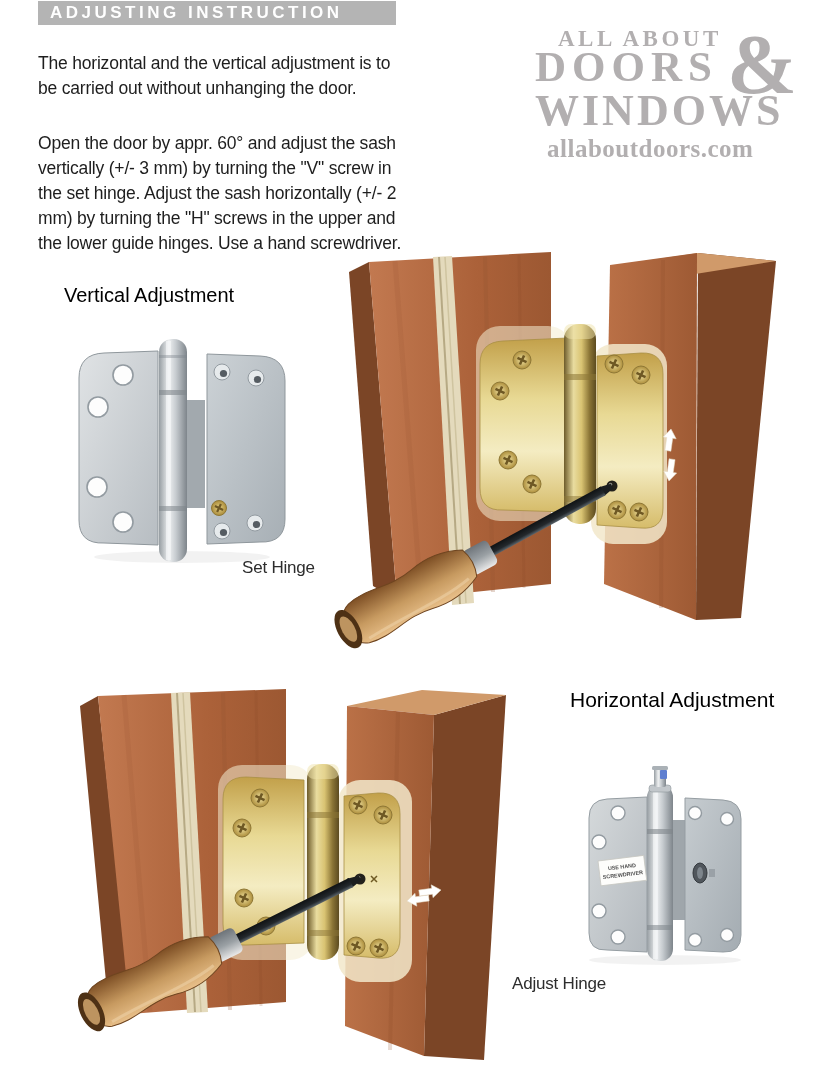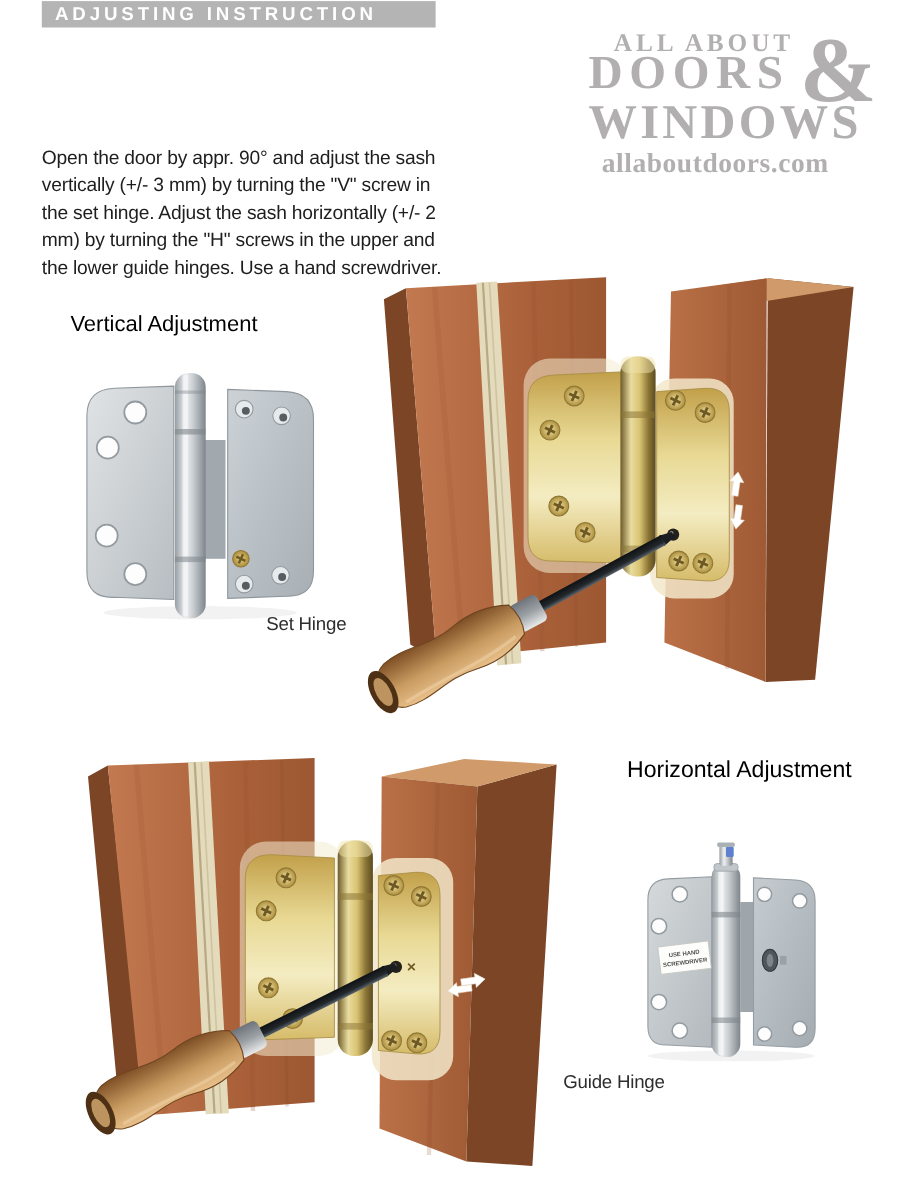--- a/index.html
+++ b/index.html
@@ -38,21 +38,22 @@
     <div class="l2">DOORS</div>
     <div class="l3">WINDOWS</div>
     <div class="l4">allaboutdoors.com</div>
     <span class="amp">&amp;</span>
   </div>
 
   <div class="abs header-bar">
     <span>ADJUSTING INSTRUCTION</span>
   </div>
 
-  <p class="abs para p2">Open the door by appr. 90° and adjust the sash vertically (+/- 3 mm) by turning the "V" screw in the set hinge. Adjust the sash horizontally (+/- 2 mm) by turning the "H" screws in the upper and the lower guide hinges. Use a hand screwdriver.</p>
+  <p class="abs para p1">The horizontal and the vertical adjustment is to be carried out without unhanging the door.</p>
+  <p class="abs para p2">Open the door by appr. 60° and adjust the sash vertically (+/- 3 mm) by turning the "V" screw in the set hinge. Adjust the sash horizontally (+/- 2 mm) by turning the "H" screws in the upper and the lower guide hinges. Use a hand screwdriver.</p>
 
   <h2 class="abs vh">Vertical Adjustment</h2>
 
   <svg class="abs" style="left:70px;top:330px;" width="225" height="236" viewBox="0 0 225 236">
     <defs>
       <linearGradient id="s-steelL" x1="0" y1="0" x2="1" y2="1">
         <stop offset="0" stop-color="#e0e3e5"></stop>
           <stop offset="1" stop-color="#b7bdc2"></stop>
       </linearGradient>
       <linearGradient id="s-steelR" x1="0" y1="0" x2="1" y2="1">
@@ -378,15 +379,15 @@
       <rect x="62" y="64" width="26" height="5" fill="#7e858b" opacity="0.6"></rect>
       <rect x="62" y="160" width="26" height="5" fill="#7e858b" opacity="0.55"></rect>
       <g>
         <rect x="64" y="20" width="22" height="7" rx="3" fill="#c2c7cb" stroke="#8f979c" stroke-width="0.6"></rect>
         <rect x="69" y="3" width="12" height="19" rx="2" fill="url(#g-barrel)"></rect>
         <rect x="75" y="5" width="7" height="9" rx="1" fill="#5f7fd0"></rect>
         <rect x="67" y="1" width="16" height="4" rx="1.5" fill="#aab1b6"></rect>
       </g>
     </g>
   </svg>
-  <div class="abs cap guide-cap">Guide Hinge</div>
+  <div class="abs cap guide-cap">Adjust Hinge</div>
 
 </div>
 
 </body></html>

